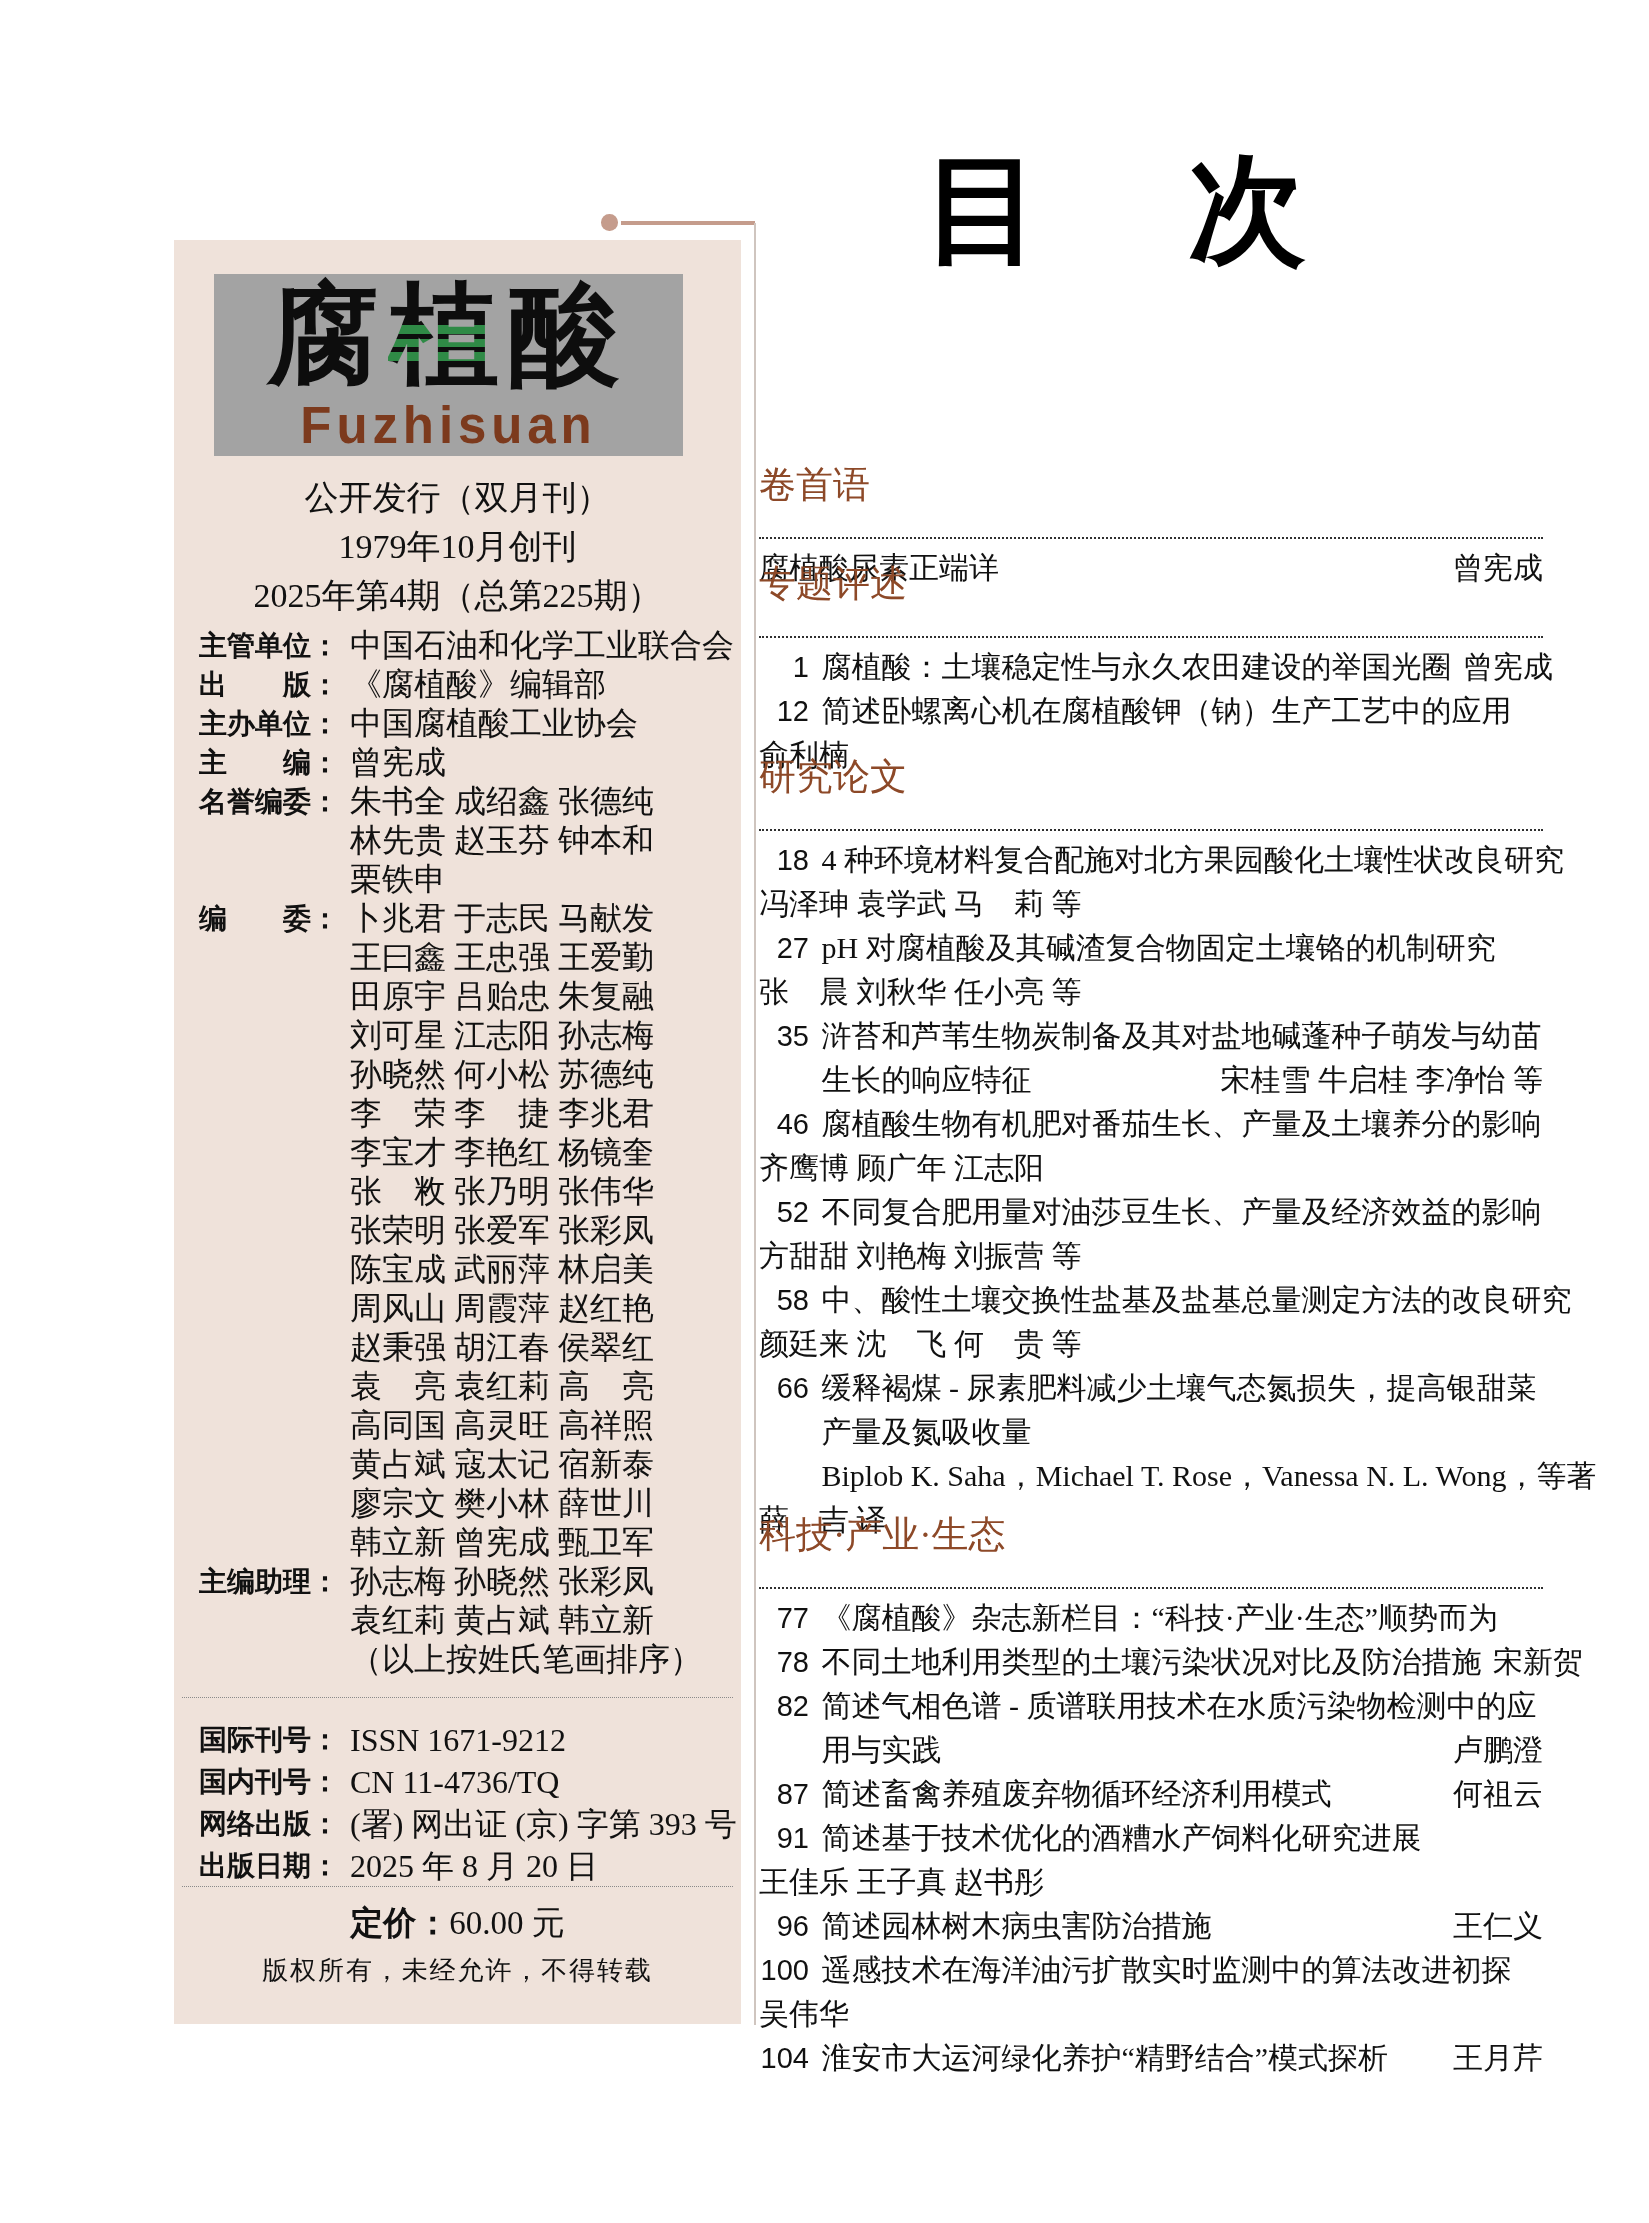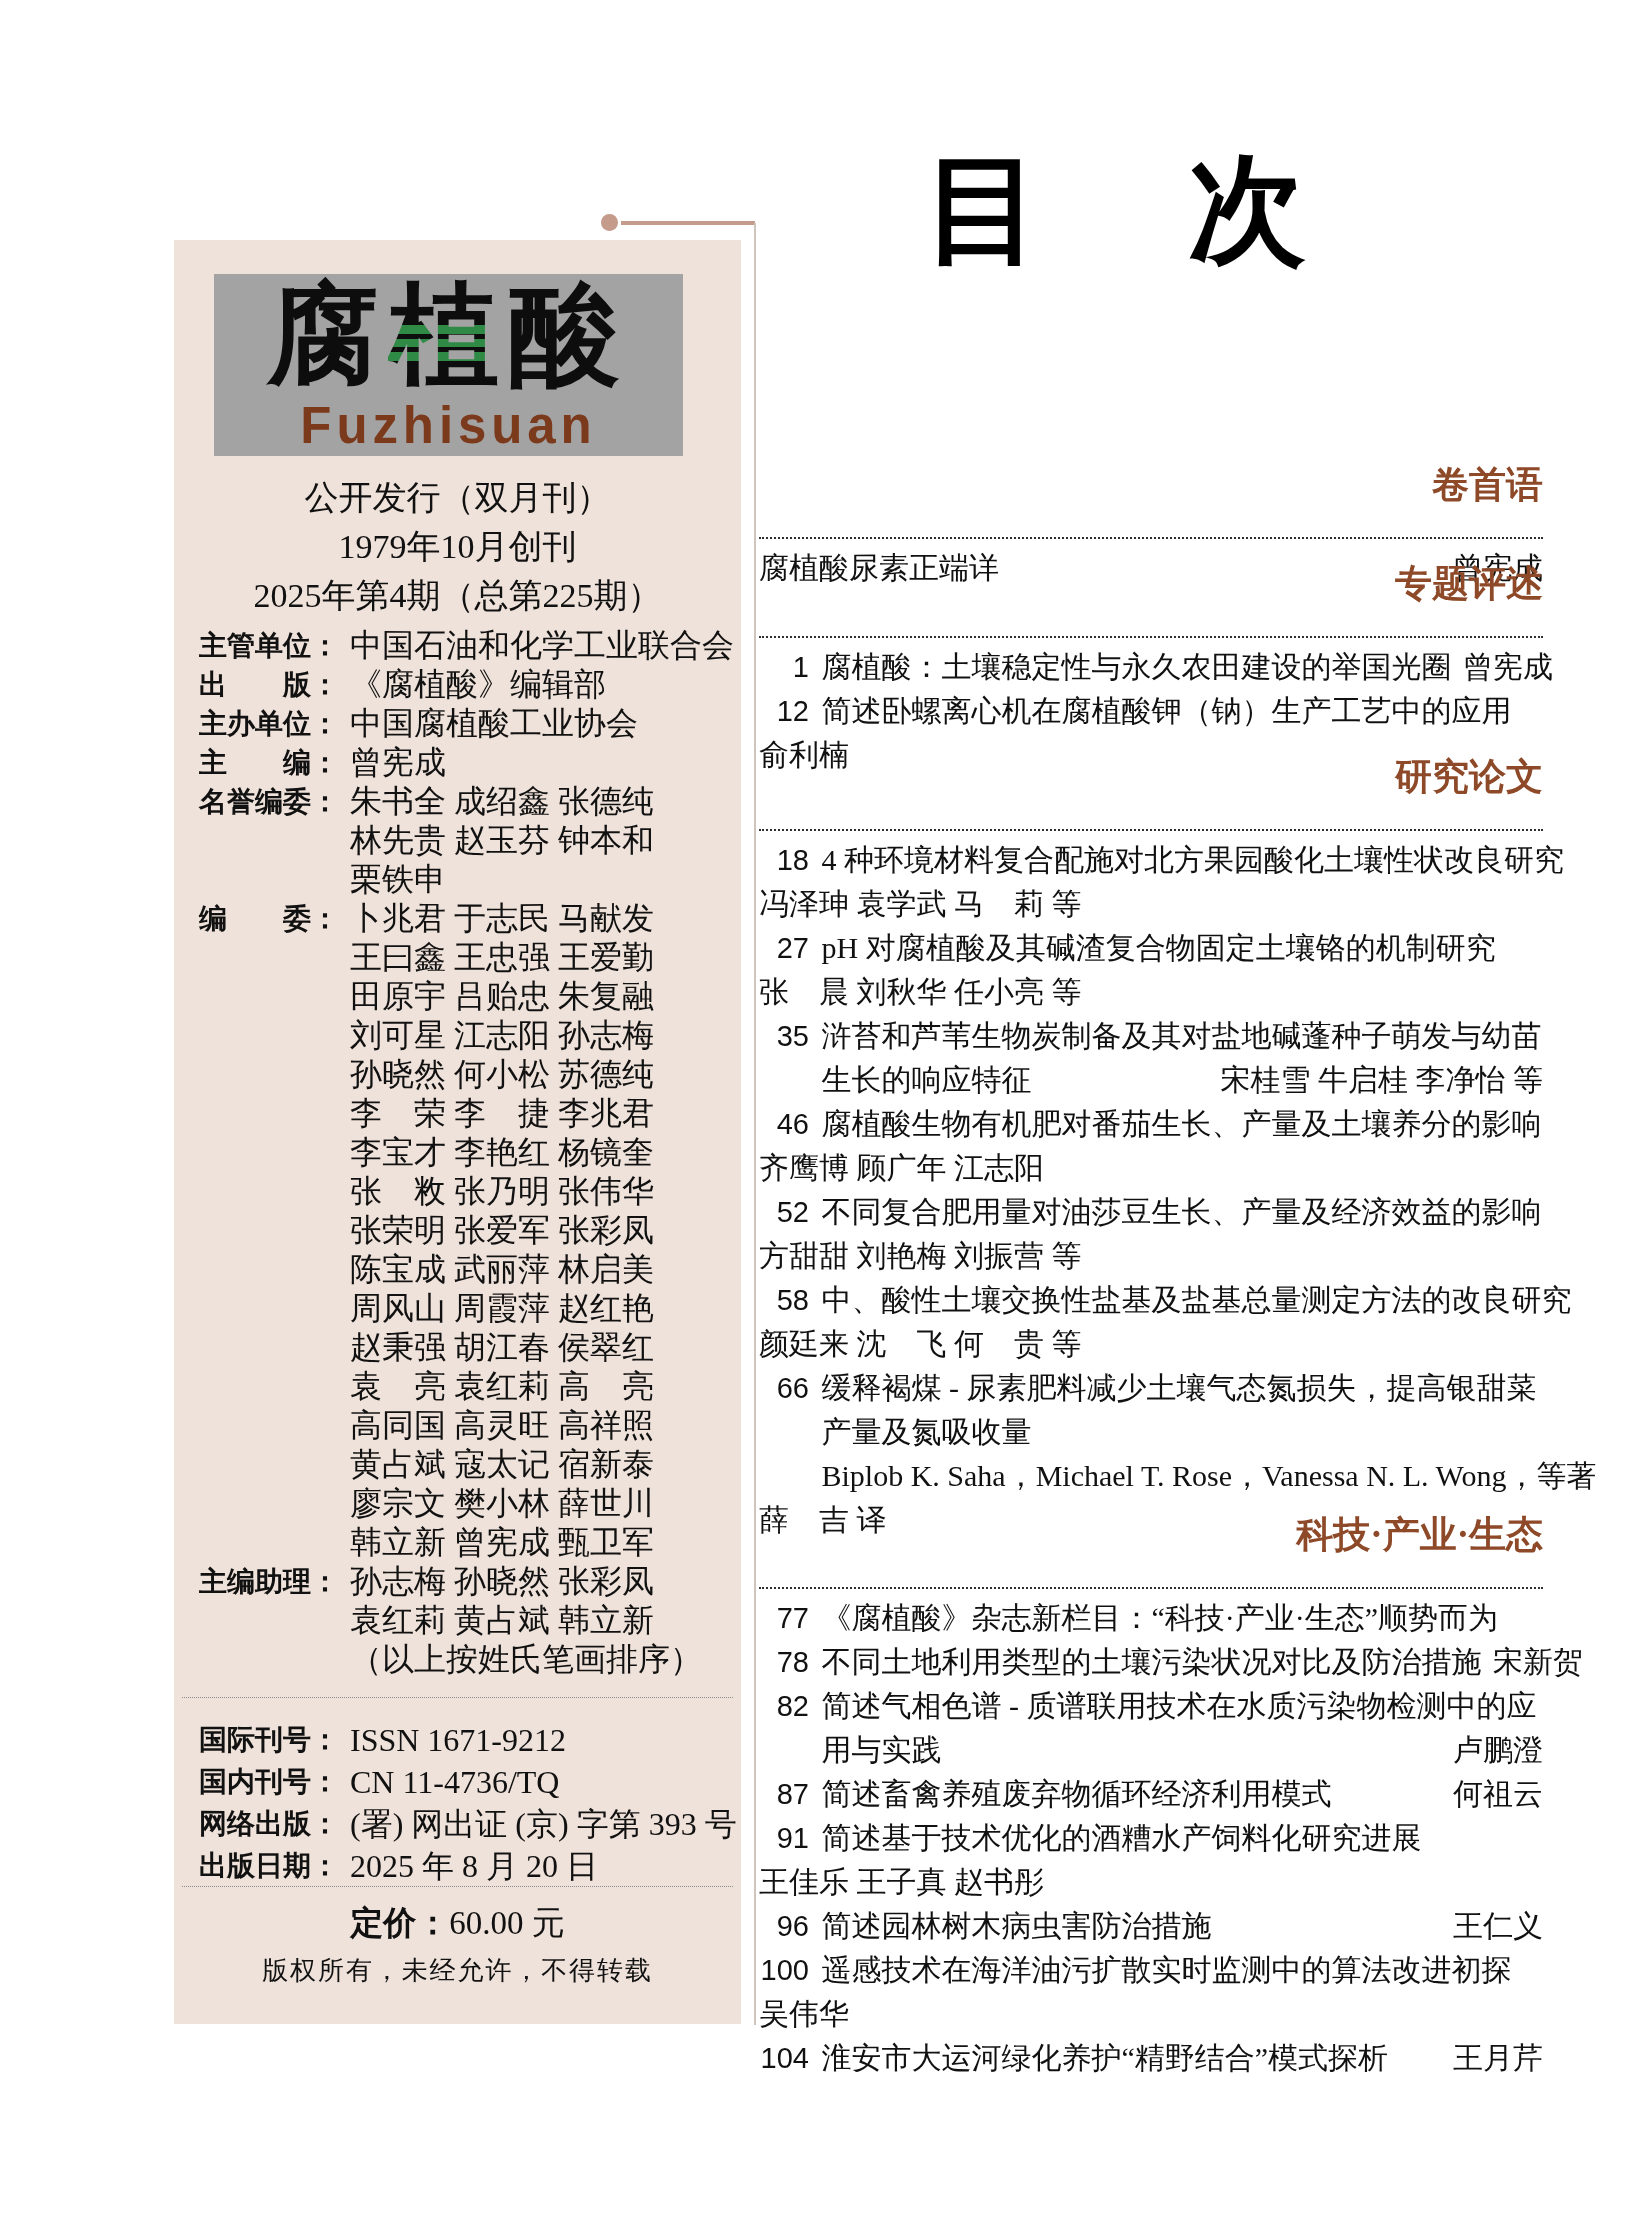--- a/index.html
+++ b/index.html
@@ -64,21 +64,21 @@
   
   .toc{position:absolute;left:755px;top:0;width:788px;height:2223px;}
   .toc-title{position:absolute;top:142px;left:0;right:68px;display:flex;justify-content:center;gap:146px;
     font-family:"Liberation Sans","DejaVu Sans",sans-serif;font-weight:900;font-size:118px;line-height:1.15;color:#000;}
   .toc-sections{position:absolute;inset:0;}
   .toc-section{position:absolute;left:3.9px;right:0;}
   .toc-section:nth-child(1){top:431px;}
   .toc-section:nth-child(2){top:530px;}
   .toc-section:nth-child(3){top:723px;}
   .toc-section:nth-child(4){top:1481px;}
-  .hd{font-size:37px;font-weight:700;color:var(--heading-brown);line-height:45px;height:45px;text-align:right;}
+  .hd{font-size:37px;font-weight:400;color:var(--heading-brown);line-height:45px;height:45px;}
   .rule{border-top:2.9px dotted #2f2f2f;margin:1.9px 0 6.8px 0;height:0;}
   .row{display:flex;font-size:30px;line-height:44px;}
   .num{flex:0 0 50px;text-align:right;padding-right:12.6px;font-family:"Liberation Sans","DejaVu Sans",sans-serif;font-size:29px;}
   .bd{flex:1;display:flex;justify-content:space-between;min-width:0;}
   .bd.left{justify-content:flex-start;}
   .t{white-space:nowrap;}
   .a{white-space:nowrap;padding-left:11.6px;}
   .arow{text-align:left;font-size:30px;line-height:44px;}
 </style>
 </head>

